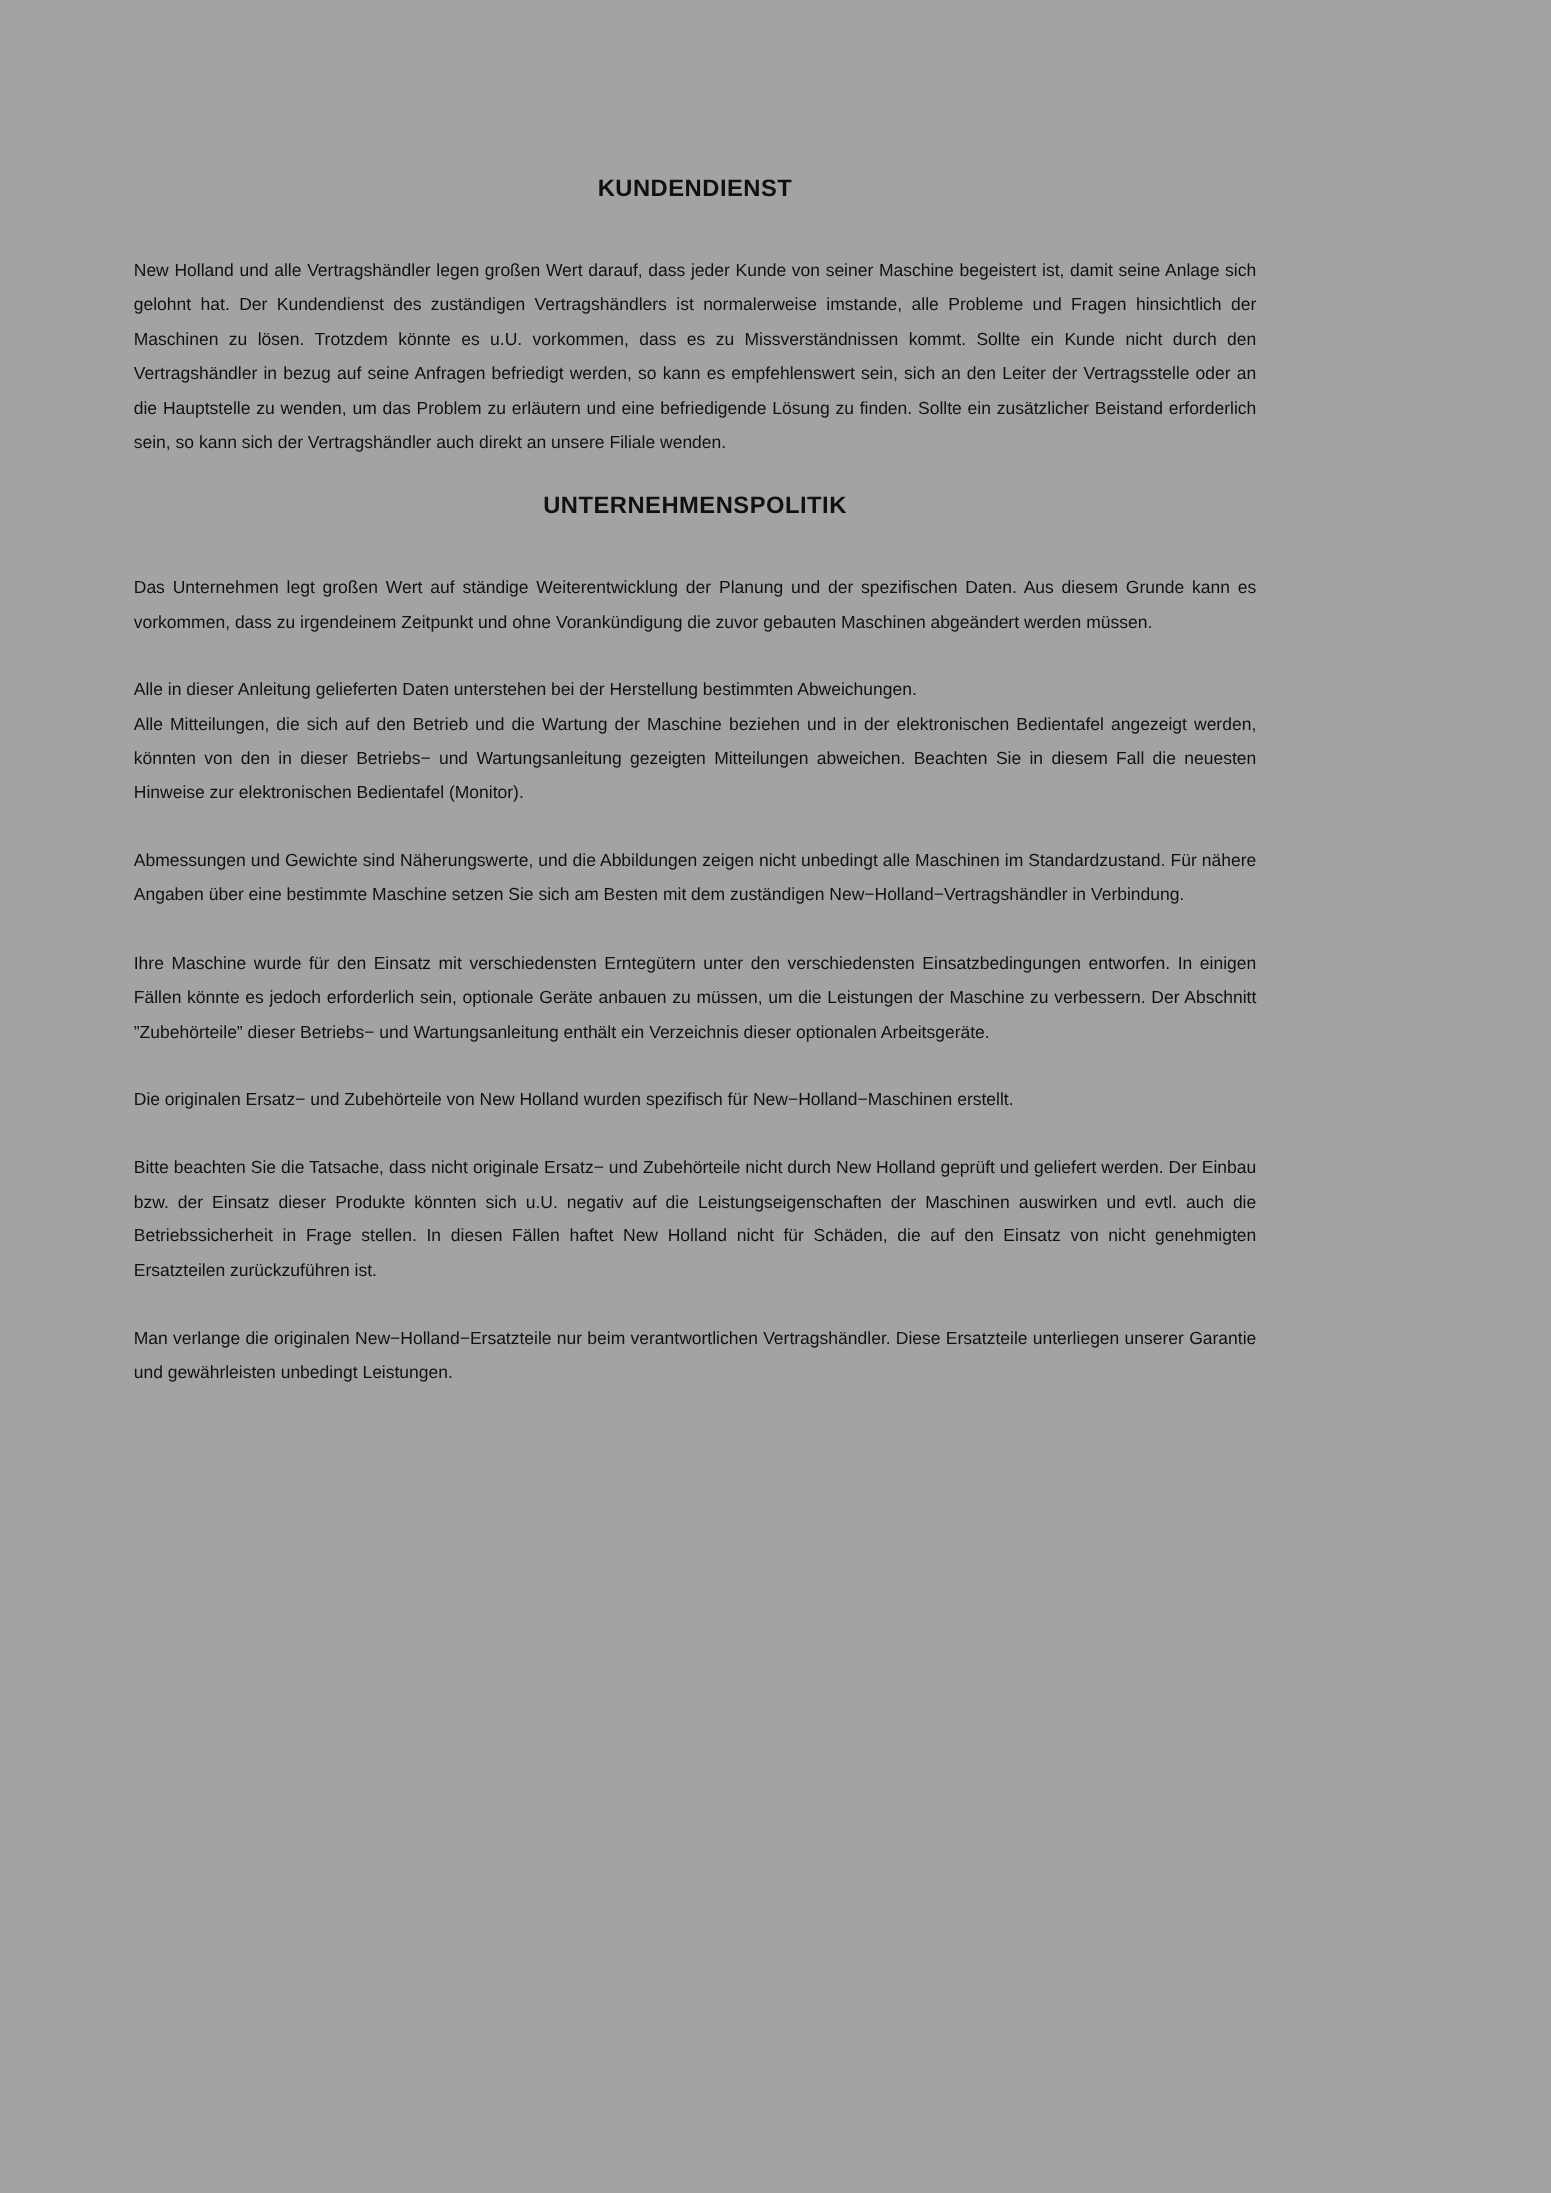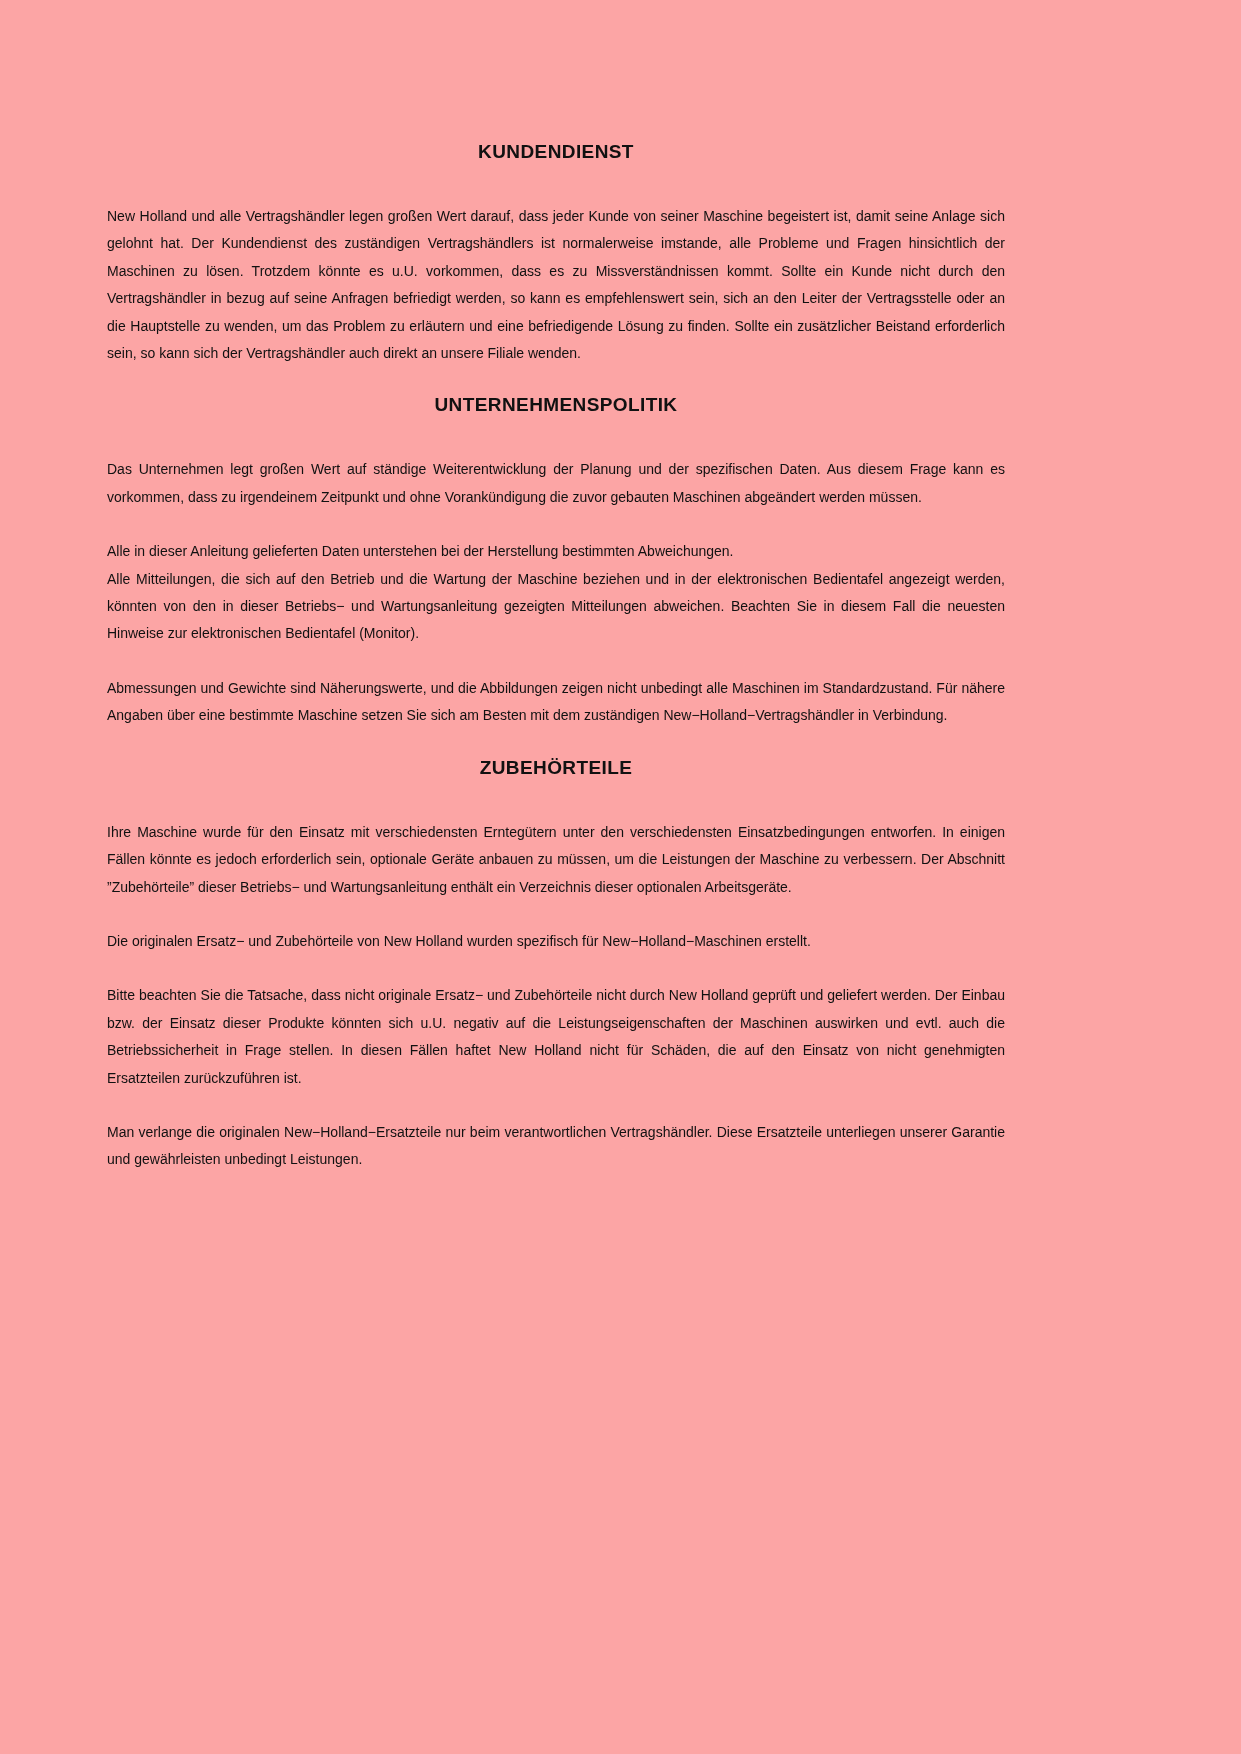--- a/index.html
+++ b/index.html
@@ -13,21 +13,21 @@
     font-family: "Liberation Sans", sans-serif;
     color: #111111;
     position: relative;
     overflow: hidden;
   }
   .page {
     box-sizing: border-box;
     width: 1241px;
     height: 1754px;
     padding: 141px 236px 60px 107px;
-    background: #fca5a5;
+    background: #a3a3a3;
   }
   .section-heading {
     font-size: 19px;
     font-weight: bold;
     text-align: center;
     letter-spacing: 0.4px;
     margin: 0 0 40px 0;
     color: #111111;
   }
   section + section .section-heading,
@@ -57,28 +57,27 @@
 
 <div class="page">
 
   <section>
     <h2 class="section-heading">KUNDENDIENST</h2>
     <p class="para">New Holland und alle Vertragshändler legen großen Wert darauf, dass jeder Kunde von seiner Maschine begeistert ist, damit seine Anlage sich gelohnt hat. Der Kundendienst des zuständigen Vertragshändlers ist normalerweise imstande, alle Probleme und Fragen hinsichtlich der Maschinen zu lösen. Trotzdem könnte es u.U. vorkommen, dass es zu Missverständnissen kommt. Sollte ein Kunde nicht durch den Vertragshändler in bezug auf seine Anfragen befriedigt werden, so kann es empfehlenswert sein, sich an den Leiter der Vertragsstelle oder an die Hauptstelle zu wenden, um das Problem zu erläutern und eine befriedigende Lösung zu finden. Sollte ein zusätzlicher Beistand erforderlich sein, so kann sich der Vertragshändler auch direkt an unsere Filiale wenden.</p>
   </section>
 
   <section>
     <h2 class="section-heading">UNTERNEHMENSPOLITIK</h2>
-    <p class="para">Das Unternehmen legt großen Wert auf ständige Weiterentwicklung der Planung und der spezifischen Daten. Aus diesem Frage kann es vorkommen, dass zu irgendeinem Zeitpunkt und ohne Vorankündigung die zuvor gebauten Maschinen abgeändert werden müssen.</p>
+    <p class="para">Das Unternehmen legt großen Wert auf ständige Weiterentwicklung der Planung und der spezifischen Daten. Aus diesem Grunde kann es vorkommen, dass zu irgendeinem Zeitpunkt und ohne Vorankündigung die zuvor gebauten Maschinen abgeändert werden müssen.</p>
     <p class="para">Alle in dieser Anleitung gelieferten Daten unterstehen bei der Herstellung bestimmten Abweichungen.
 Alle Mitteilungen, die sich auf den Betrieb und die Wartung der Maschine beziehen und in der elektronischen Bedientafel angezeigt werden, könnten von den in dieser Betriebs− und Wartungsanleitung gezeigten Mitteilungen abweichen. Beachten Sie in diesem Fall die neuesten Hinweise zur elektronischen Bedientafel (Monitor).</p>
     <p class="para">Abmessungen und Gewichte sind Näherungswerte, und die Abbildungen zeigen nicht unbedingt alle Maschinen im Standardzustand. Für nähere Angaben über eine bestimmte Maschine setzen Sie sich am Besten mit dem zuständigen New−Holland−Vertragshändler in Verbindung.</p>
   </section>
 
   <section>
-    <h2 class="section-heading">ZUBEHÖRTEILE</h2>
     <p class="para">Ihre Maschine wurde für den Einsatz mit verschiedensten Erntegütern unter den verschiedensten Einsatzbedingungen entworfen. In einigen Fällen könnte es jedoch erforderlich sein, optionale Geräte anbauen zu müssen, um die Leistungen der Maschine zu verbessern. Der Abschnitt ”Zubehörteile” dieser Betriebs− und Wartungsanleitung enthält ein Verzeichnis dieser optionalen Arbeitsgeräte.</p>
   </section>
 
   <section>
     <p class="para">Die originalen Ersatz− und Zubehörteile von New Holland wurden spezifisch für New−Holland−Maschinen erstellt.</p>
     <p class="para">Bitte beachten Sie die Tatsache, dass nicht originale Ersatz− und Zubehörteile nicht durch New Holland geprüft und geliefert werden. Der Einbau bzw. der Einsatz dieser Produkte könnten sich u.U. negativ auf die Leistungseigenschaften der Maschinen auswirken und evtl. auch die Betriebssicherheit in Frage stellen. In diesen Fällen haftet New Holland nicht für Schäden, die auf den Einsatz von nicht genehmigten Ersatzteilen zurückzuführen ist.</p>
     <p class="para">Man verlange die originalen New−Holland−Ersatzteile nur beim verantwortlichen Vertragshändler. Diese Ersatzteile unterliegen unserer Garantie und gewährleisten unbedingt Leistungen.</p>
   </section>
 
 </div>

